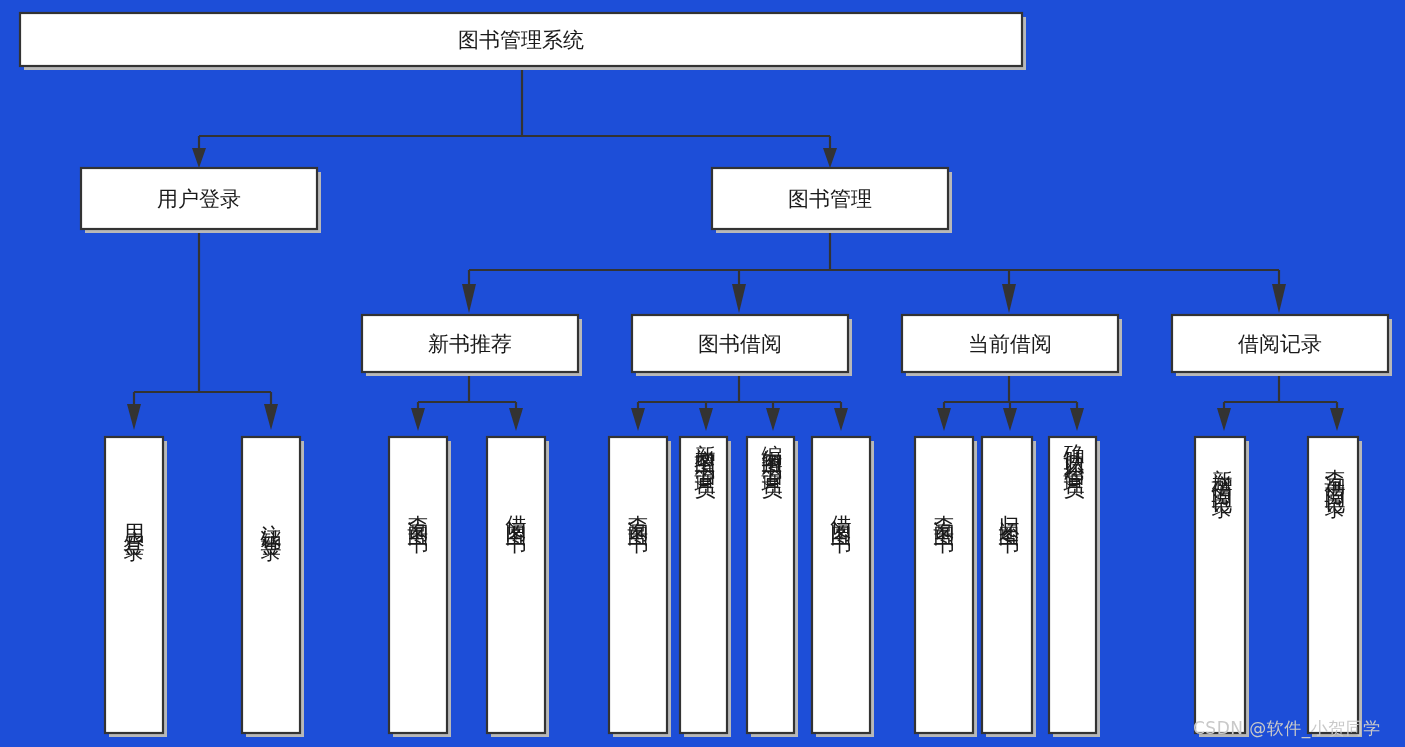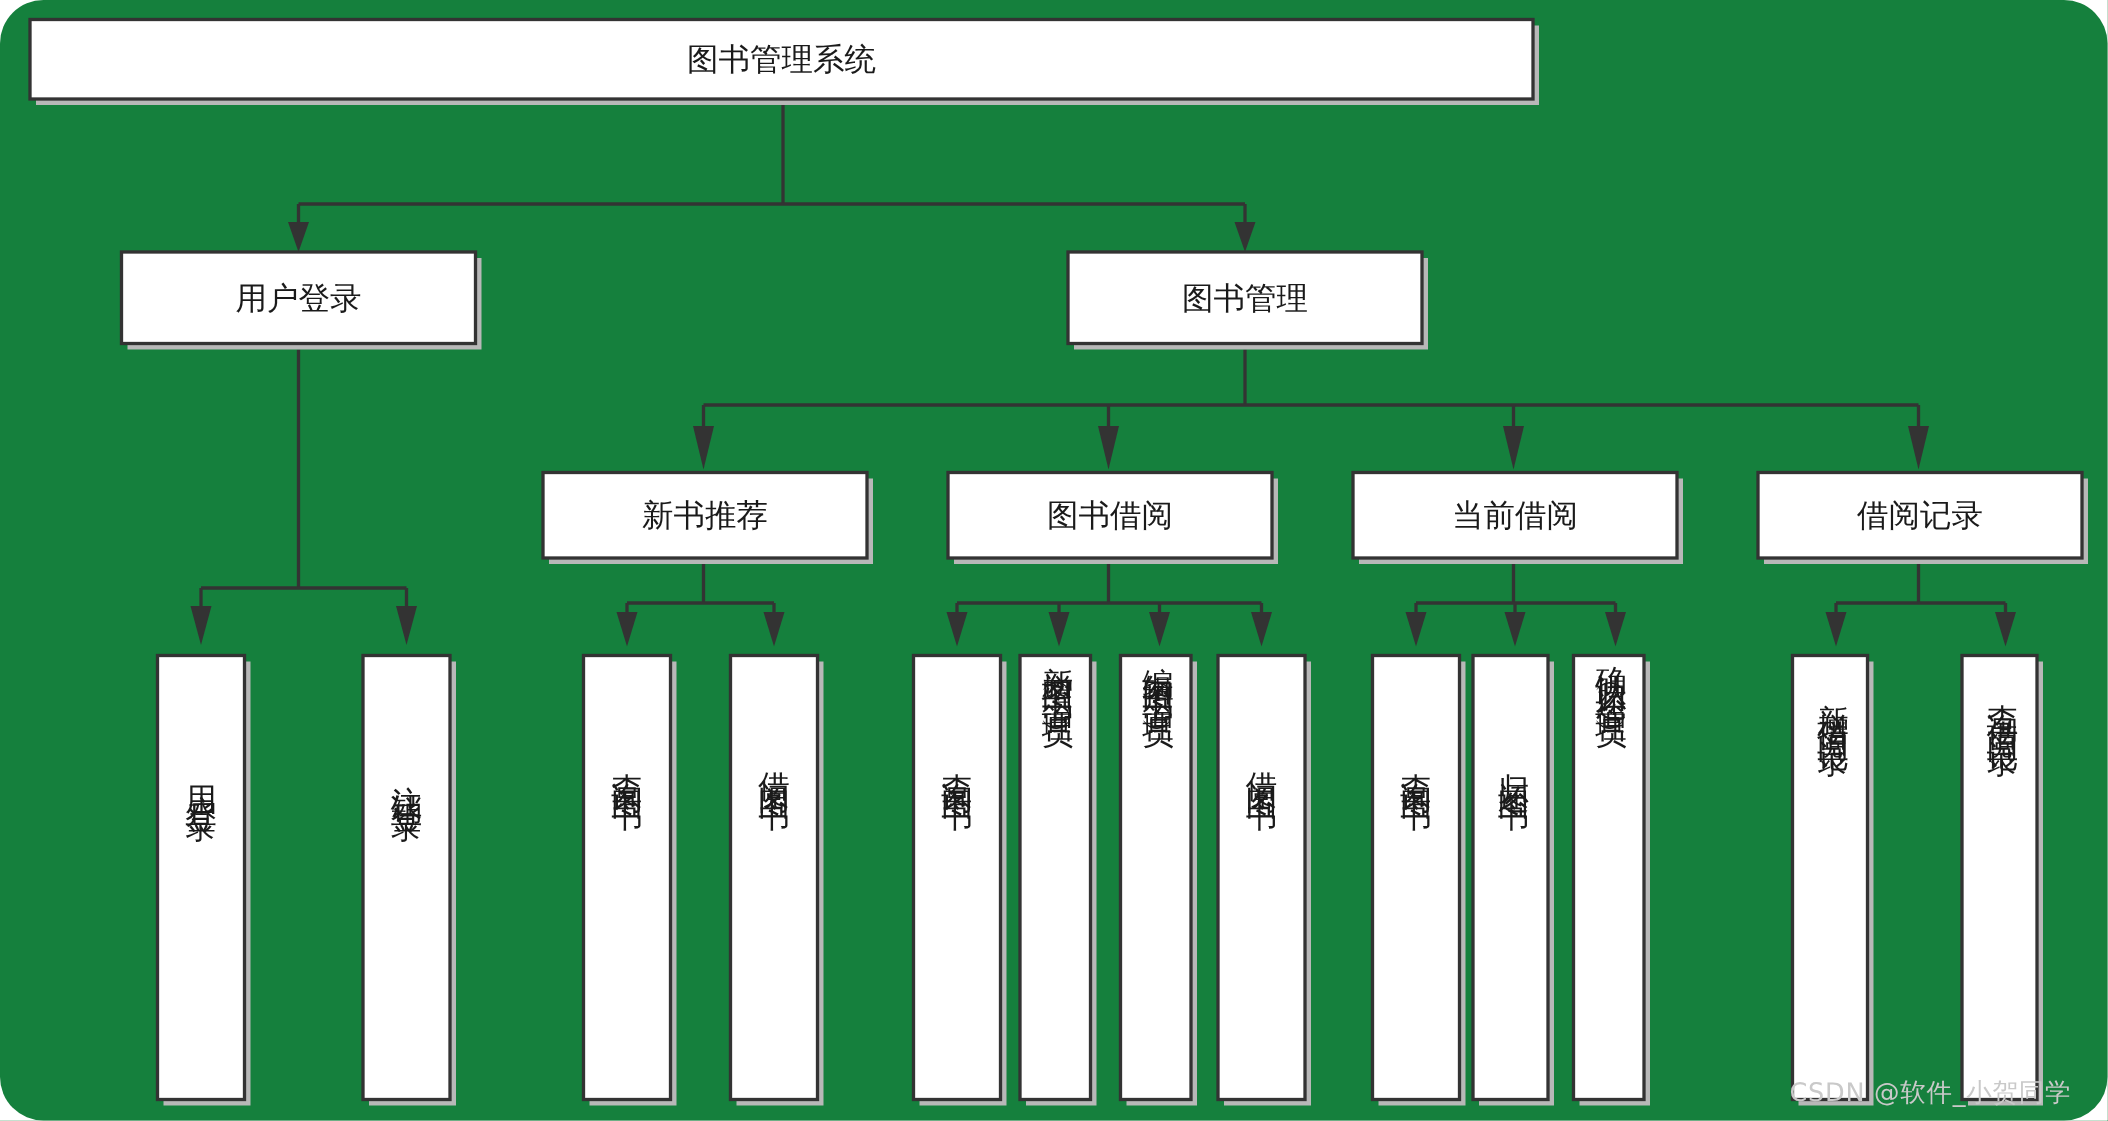--- a/index.html
+++ b/index.html
@@ -10,22 +10,21 @@
   body {
     width: 1405px;
     height: 747px;
     font-family: "DejaVu Sans", "Liberation Sans", sans-serif;
     overflow: hidden;
   }
   #diagram-root {
     position: relative;
     width: 1405px;
     height: 747px;
-    background: #15803d;
-    border-radius: 29px;
+    background: #1d4ed8;
   }
   svg#diagram-svg {
     position: absolute;
     left: 0;
     top: 0;
     width: 1405px;
     height: 747px;
   }
   .node-box {
     fill: #ffffff;

